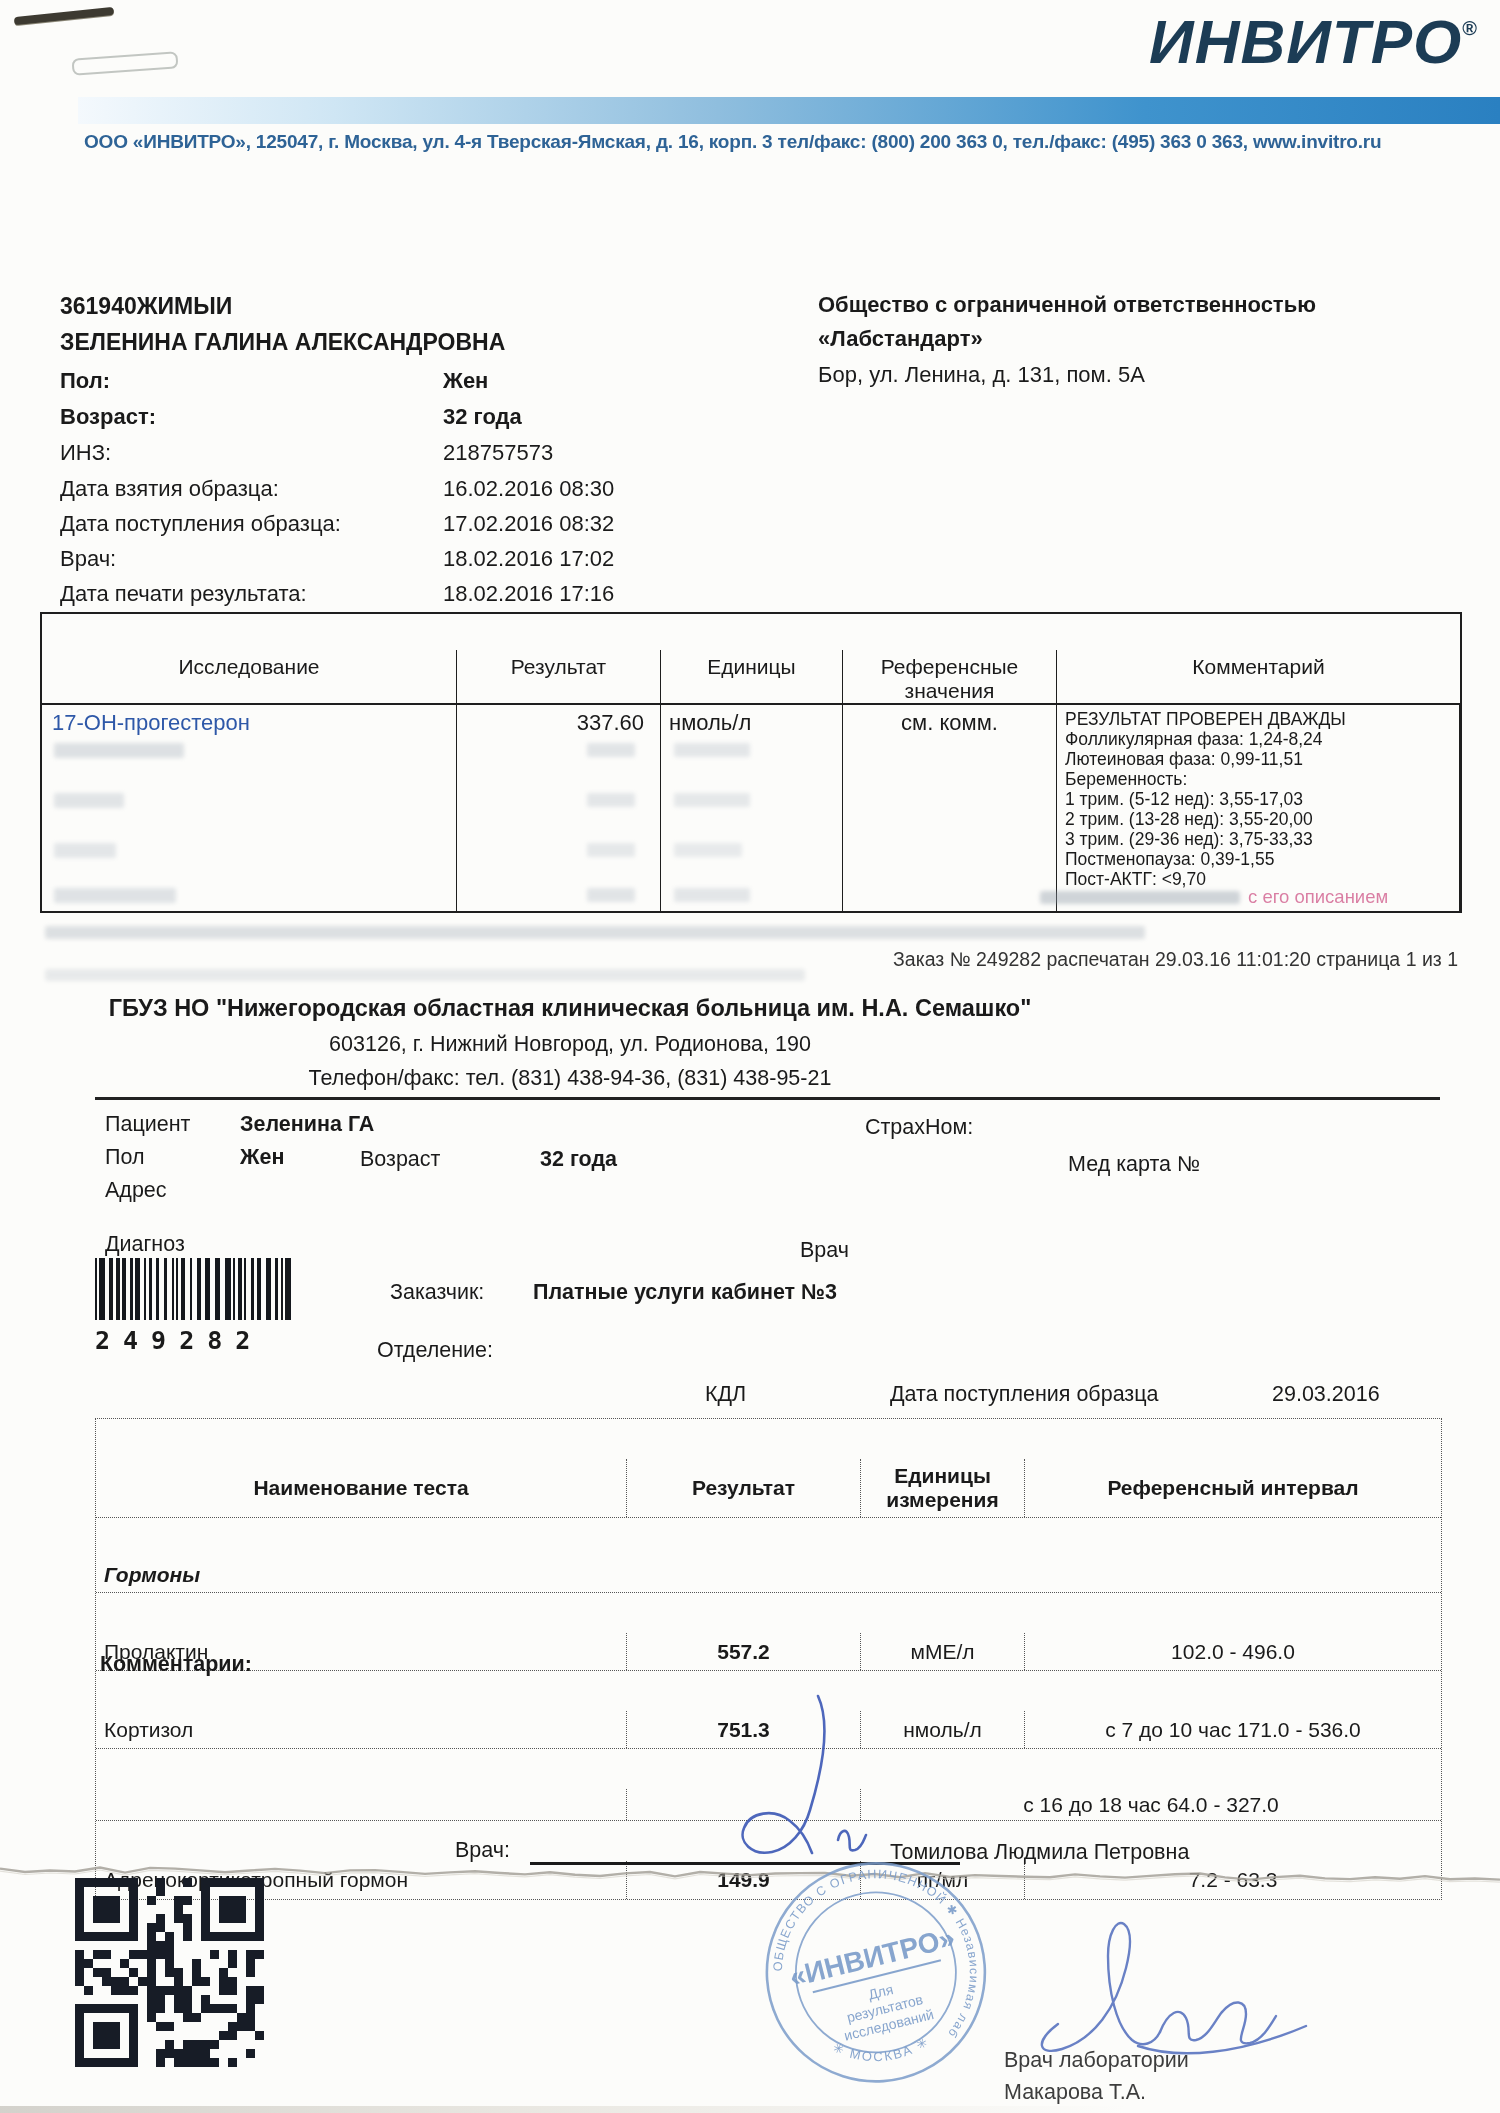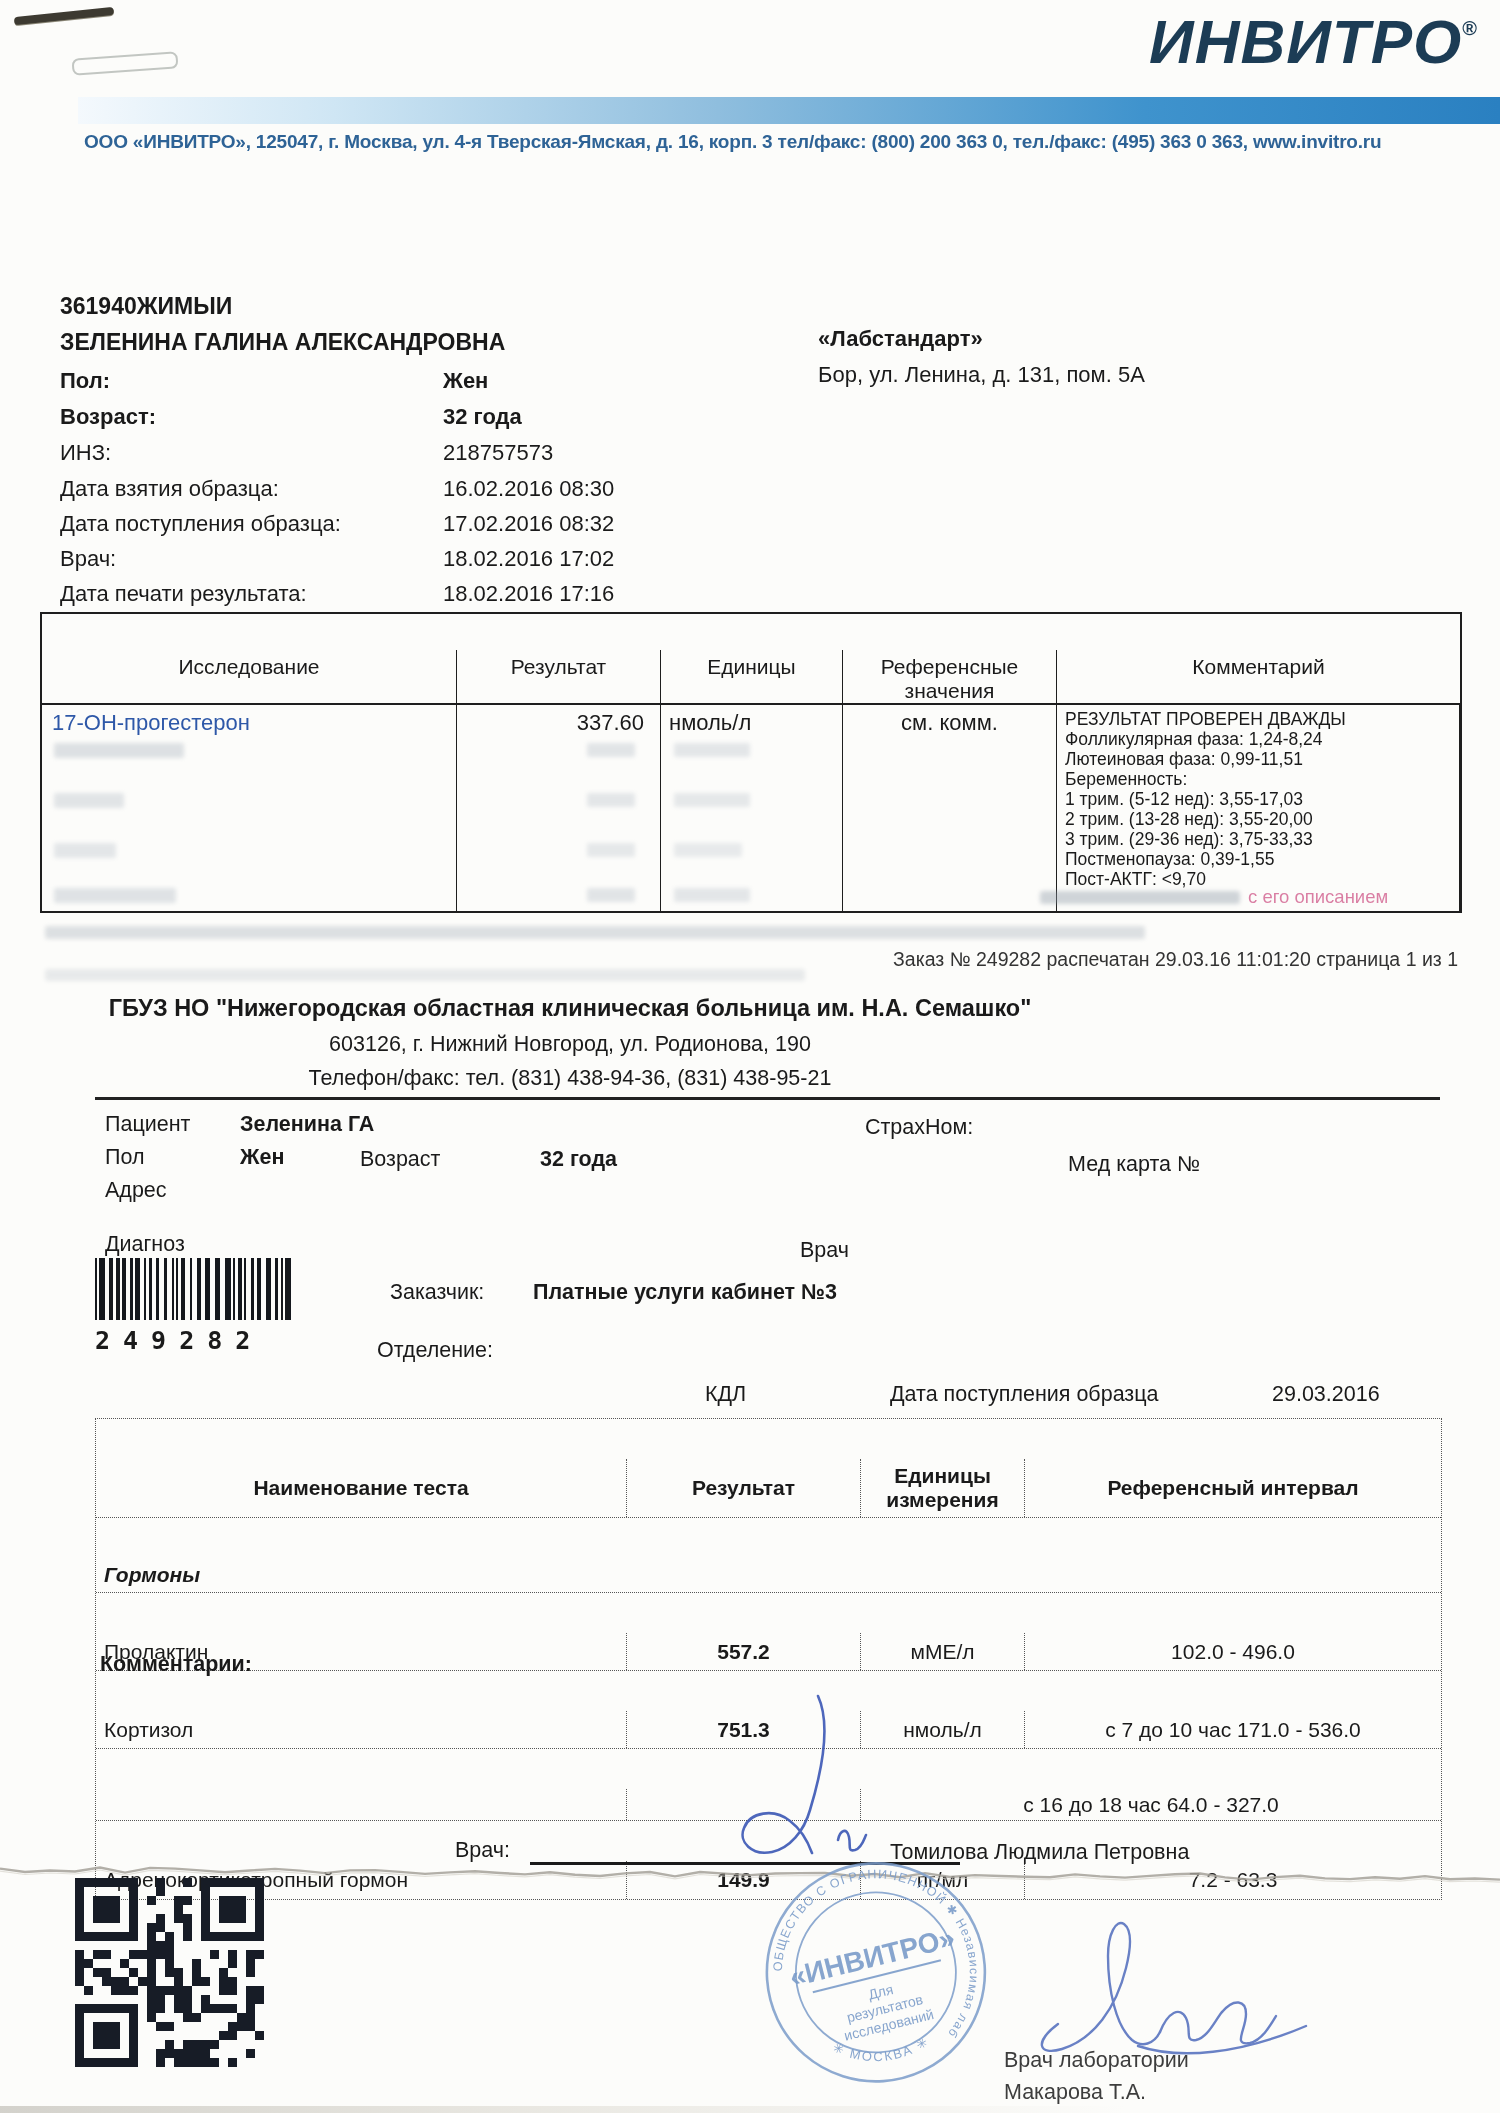--- a/index.html
+++ b/index.html
@@ -60,20 +60,21 @@
   <div class="abs fs22" style="left:443px;top:440px;">218757573</div>
   <div class="abs fs22" style="left:60px;top:476px;">Дата взятия образца:</div>
   <div class="abs fs22" style="left:443px;top:476px;">16.02.2016 08:30</div>
   <div class="abs fs22" style="left:60px;top:511px;">Дата поступления образца:</div>
   <div class="abs fs22" style="left:443px;top:511px;">17.02.2016 08:32</div>
   <div class="abs fs22" style="left:60px;top:546px;">Врач:</div>
   <div class="abs fs22" style="left:443px;top:546px;">18.02.2016 17:02</div>
   <div class="abs fs22" style="left:60px;top:581px;">Дата печати результата:</div>
   <div class="abs fs22" style="left:443px;top:581px;">18.02.2016 17:16</div>
 
+  <div class="abs fs22 b" style="left:818px;top:292px;">Общество с ограниченной ответственностью</div>
   <div class="abs fs22 b" style="left:818px;top:326px;">«Лабстандарт»</div>
   <div class="abs fs22" style="left:818px;top:362px;">Бор, ул. Ленина, д. 131, пом. 5А</div>
 
   <div class="abs t1" style="left:40px;top:612px;width:1418px;">
     <div class="hrow">
       <div class="cell hc" style="width:415px;">Исследование</div>
       <div class="cell hc" style="width:204px;">Результат</div>
       <div class="cell hc" style="width:182px;">Единицы</div>
       <div class="cell hc" style="width:214px;">Референсные значения</div>
       <div class="cell hc" style="flex:1;">Комментарий</div>

